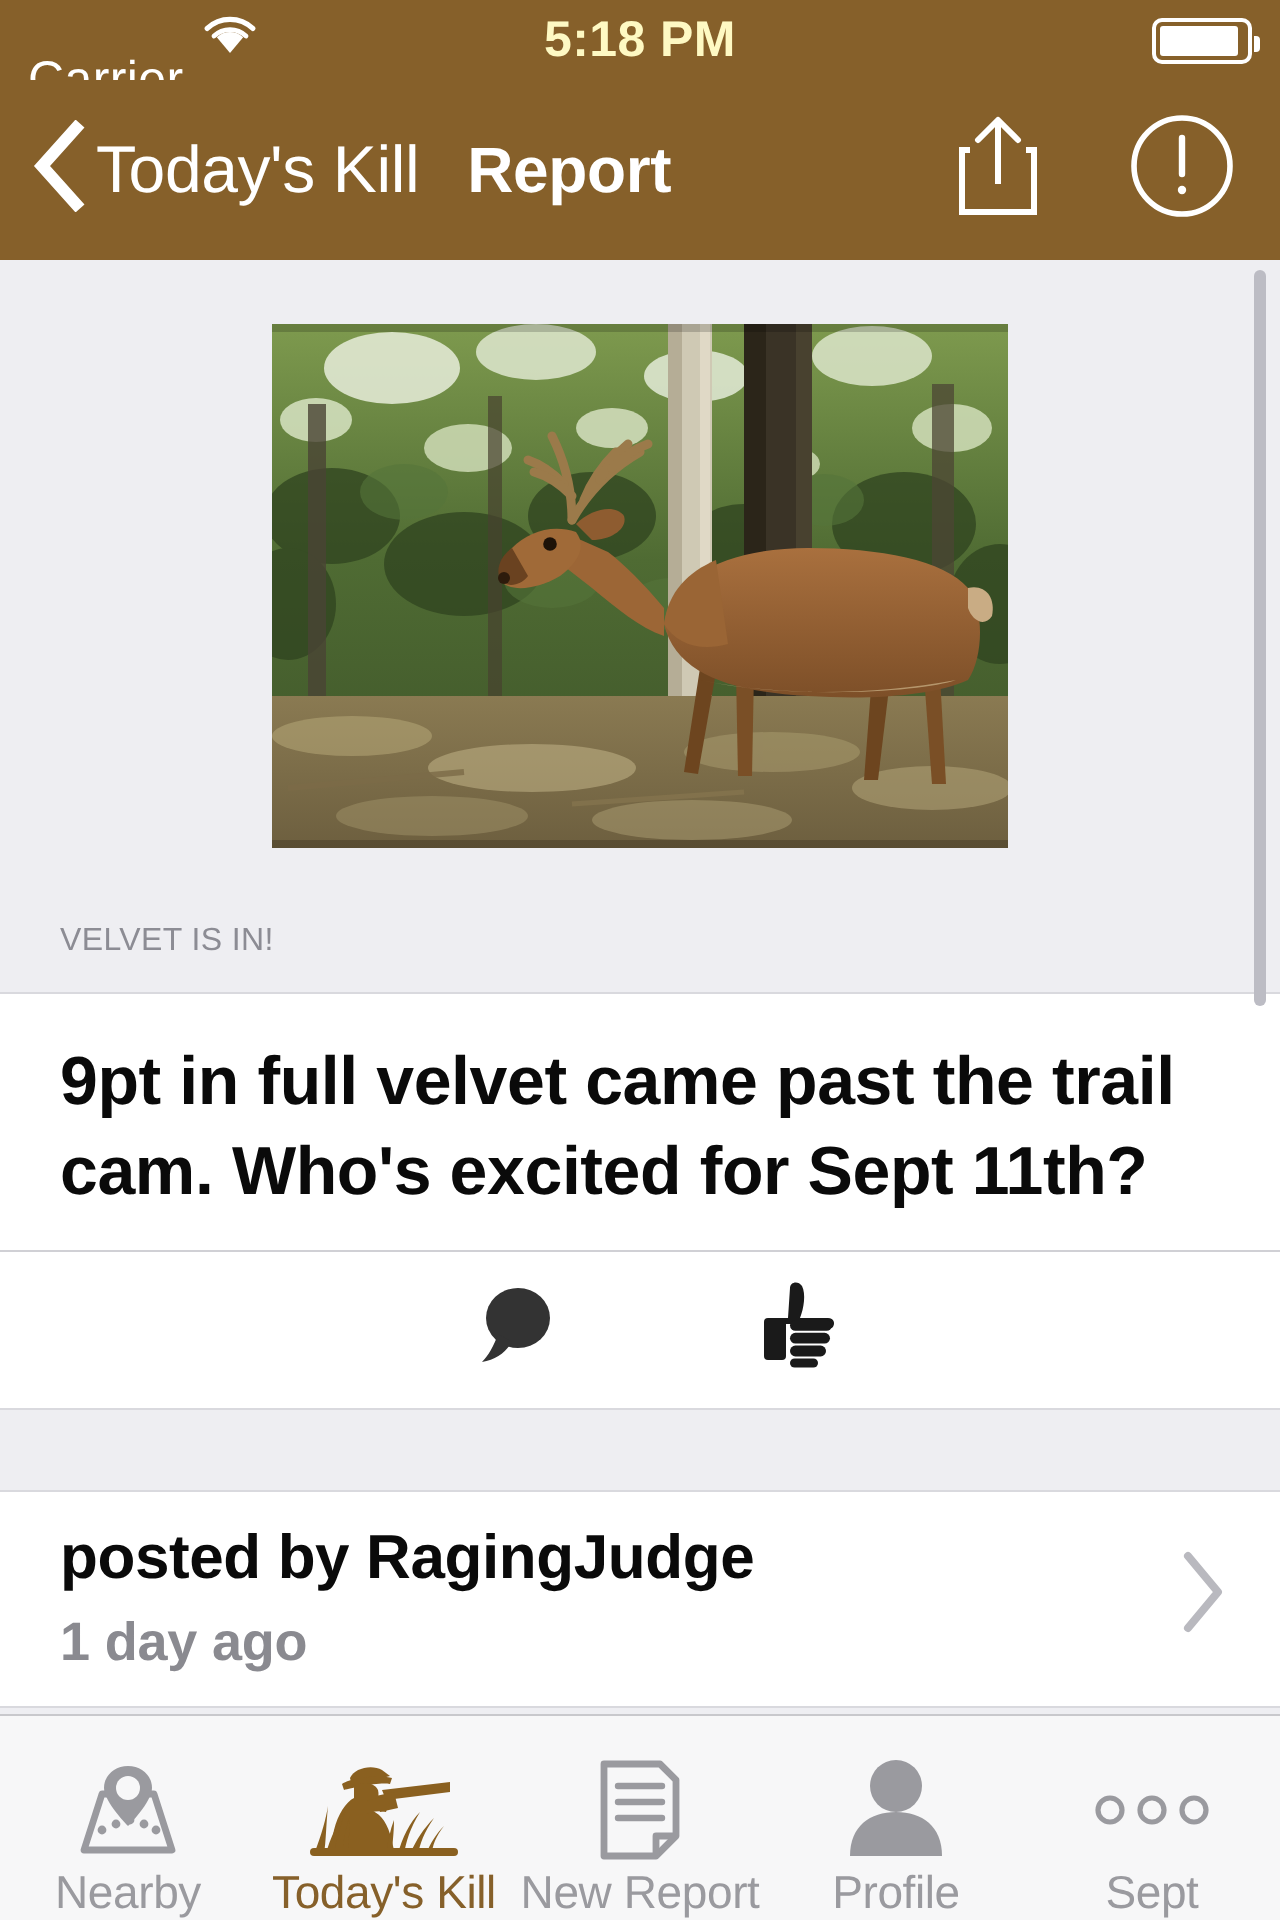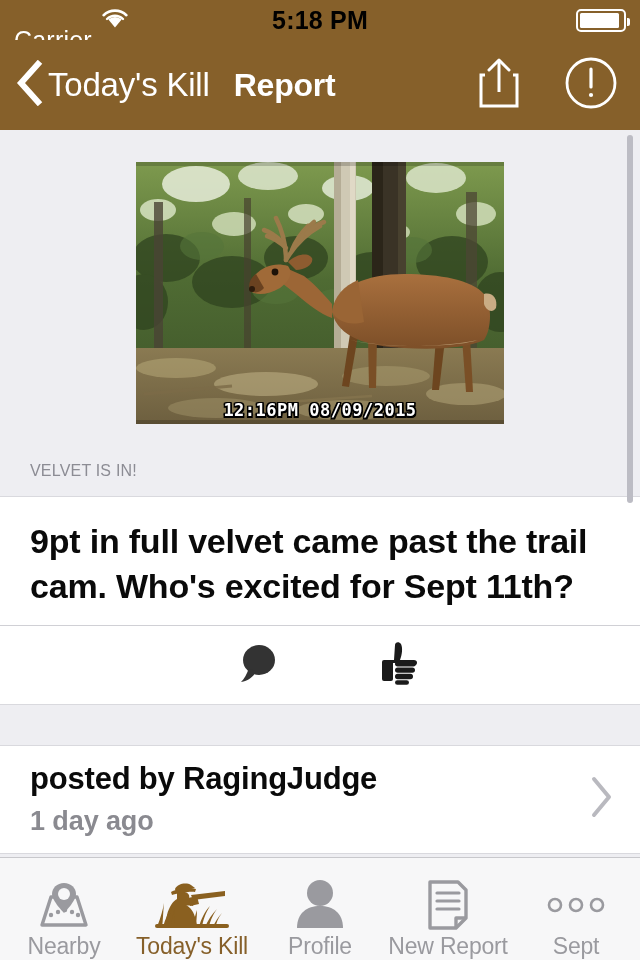--- a/index.html
+++ b/index.html
@@ -35,21 +35,21 @@
     color: #ffffff;
     font-size: 25px;
     letter-spacing: 0.2px;
     margin-top: 40px;
   }
   .wifi-icon { display: block; }
   .status-time {
     position: absolute;
     left: 0; right: 0;
     text-align: center;
-    color: #000000;
+    color: #fef9c3;
     font-size: 25px;
     font-weight: 600;
     letter-spacing: 0.2px;
     pointer-events: none;
   }
   .status-right {
     margin-left: auto;
     display: flex;
     align-items: center;
   }
@@ -441,21 +441,20 @@
 
           <path d="M214 178 C250 186 300 186 342 178 C326 184 260 188 214 178 Z" fill="#d8c49a" opacity="0.6"></path>
         </g>
 
         <rect width="368" height="262" fill="none"></rect>
         <g opacity="0.18">
           <rect x="0" y="0" width="368" height="4" fill="#000"></rect>
           <rect x="0" y="258" width="368" height="4" fill="#000"></rect>
         </g>
       </svg>
-      <div class="trailcam-stamp">12:16PM  08/09/2015</div>
     </div>
   </div>
 
   <div class="section-title">VELVET IS IN!</div>
 
   <div class="body-card">
     <div class="body-text">9pt in full velvet came past the trail cam. Who's excited for Sept 11th?</div>
 
     <div class="actions-row">
       <div class="action-btn">
@@ -544,45 +543,45 @@
           <path d="M38 48 C39 42 40 36 42 31 C42 38 41 44 41 48 Z"></path>
           <rect x="0" y="45" width="74" height="4" rx="2"></rect>
         </g>
       </svg>
     </div>
     <div class="tab-label">Today's Kill</div>
   </div>
 
   <div class="tab-item">
     <div class="tab-icon">
-      <svg width="56" height="54" viewBox="0 0 56 54">
-        <circle cx="28" cy="15" r="13" fill="#9a9a9f"></circle>
-        <path d="M5 50 C5 35 15 28 28 28 C41 28 51 35 51 50 Z" fill="#9a9a9f"></path>
-      </svg>
-    </div>
-    <div class="tab-label">Profile</div>
-  </div>
-
-  <div class="tab-item">
-    <div class="tab-icon">
       <svg width="56" height="56" viewBox="0 0 56 56">
         <path d="M10 5 H38 L46 13 V41 L36 51 H10 Z" stroke="#9a9a9f" stroke-width="3.4" fill="none" stroke-linejoin="round"></path>
         <path d="M36 51 L36 41 L46 41" stroke="#9a9a9f" stroke-width="3.4" fill="none" stroke-linejoin="round"></path>
         <g stroke="#9a9a9f" stroke-width="3.2" stroke-linecap="round">
           <path d="M17 16 H39"></path>
             <path d="M17 24 H39"></path>
             <path d="M17 32 H39"></path>
         </g>
       </svg>
     </div>
     <div class="tab-label">New Report</div>
   </div>
 
   <div class="tab-item">
     <div class="tab-icon">
+      <svg width="56" height="54" viewBox="0 0 56 54">
+        <circle cx="28" cy="15" r="13" fill="#9a9a9f"></circle>
+        <path d="M5 50 C5 35 15 28 28 28 C41 28 51 35 51 50 Z" fill="#9a9a9f"></path>
+      </svg>
+    </div>
+    <div class="tab-label">Profile</div>
+  </div>
+
+  <div class="tab-item">
+    <div class="tab-icon">
       <svg width="66" height="24" viewBox="0 0 66 24">
         <circle cx="12" cy="12" r="6" stroke="#9a9a9f" stroke-width="2.6" fill="none"></circle>
         <circle cx="33" cy="12" r="6" stroke="#9a9a9f" stroke-width="2.6" fill="none"></circle>
         <circle cx="54" cy="12" r="6" stroke="#9a9a9f" stroke-width="2.6" fill="none"></circle>
       </svg>
     </div>
     <div class="tab-label">Sept</div>
   </div>
 
 </div>

